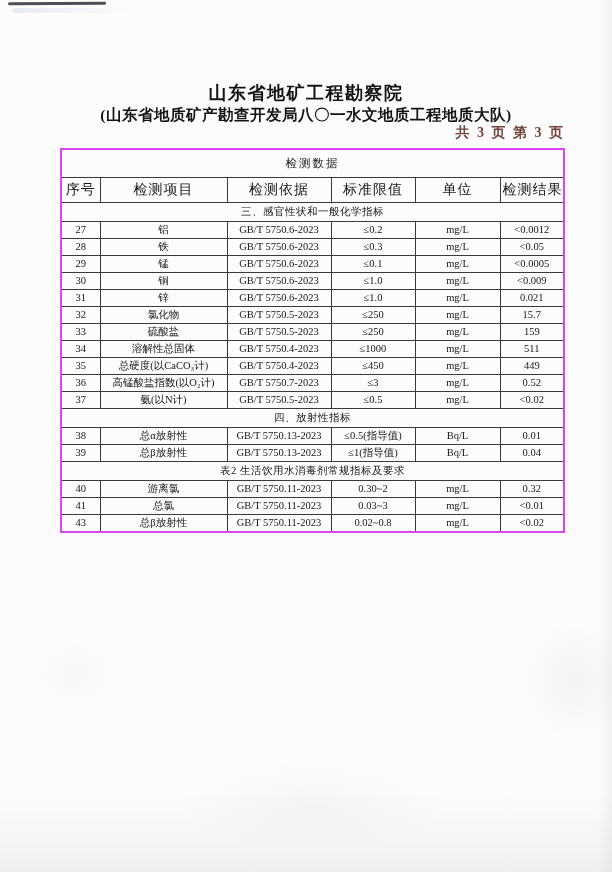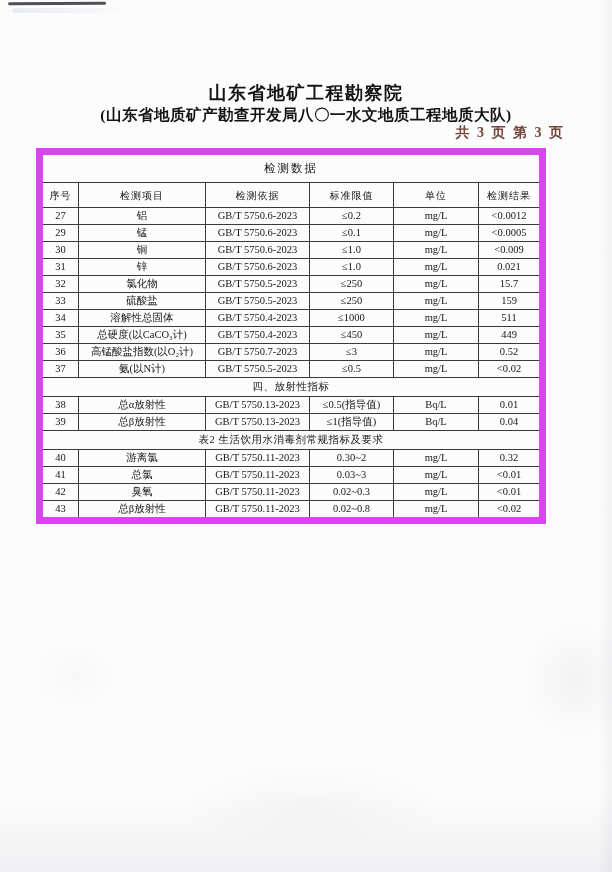--- a/index.html
+++ b/index.html
@@ -45,40 +45,40 @@
   .title-sub{
     margin:2px 0 0 0;font-size:15.5px;font-weight:bold;letter-spacing:.5px;line-height:1.2;
   }
   .page-indicator{
     position:absolute;top:124px;right:47px;
     font-size:14px;letter-spacing:2px;color:#73453a;font-weight:bold;
   }
 
   
   table.report{
-    position:absolute;left:36px;top:148px;width:503px;
+    position:absolute;left:60px;top:148px;width:503px;
     border-collapse:collapse;table-layout:fixed;
-    border:7px solid #d946ef;
+    border:2px solid #d946ef;
     font-size:10.5px;color:#161616;
   }
   table.report col.c-no{width:39px;}
   table.report col.c-item{width:127px;}
   table.report col.c-basis{width:104px;}
   table.report col.c-limit{width:84px;}
   table.report col.c-unit{width:85px;}
   table.report col.c-result{width:64px;}
   table.report th,table.report td{
     border:1px solid #3a3a3a;
     text-align:center;vertical-align:middle;
     padding:0 2px;line-height:1.1;
     overflow:hidden;white-space:nowrap;
     font-weight:normal;
   }
   tr.title-row th{height:27px;font-size:11.5px;letter-spacing:2px;}
-  tr.head-row th{height:24px;font-size:10px;letter-spacing:1px;}
+  tr.head-row th{height:24px;font-size:14px;letter-spacing:1px;}
   tr.section-row td{height:18px;font-size:10.5px;letter-spacing:.5px;}
   tr.data-row td{height:16px;}
 </style>
 </head>
 <body>
 
 <div class="page">
 
   <div class="artifact-topline"></div>
   <div class="artifact-topsmudge"></div>
@@ -106,27 +106,38 @@
       <tr class="head-row" id="head-row">
           <th>序号</th>
           <th>检测项目</th>
           <th>检测依据</th>
           <th>标准限值</th>
           <th>单位</th>
           <th>检测结果</th>
         </tr>
     </thead>
     <tbody id="table-body">
+        <tr class="section-row">
+          <td colspan="6">三、感官性状和一般化学指标</td>
+        </tr>
         <tr class="data-row">
           <td>27</td>
           <td>铝</td>
           <td>GB/T 5750.6-2023</td>
           <td>≤0.2</td>
           <td>mg/L</td>
           <td>&lt;0.0012</td>
+        </tr>
+        <tr class="data-row">
+          <td>28</td>
+          <td>铁</td>
+          <td>GB/T 5750.6-2023</td>
+          <td>≤0.3</td>
+          <td>mg/L</td>
+          <td>&lt;0.05</td>
         </tr>
         <tr class="data-row">
           <td>29</td>
           <td>锰</td>
           <td>GB/T 5750.6-2023</td>
           <td>≤0.1</td>
           <td>mg/L</td>
           <td>&lt;0.0005</td>
         </tr>
         <tr class="data-row">
@@ -225,28 +236,20 @@
         </tr>
         <tr class="data-row">
           <td>41</td>
           <td>总氯</td>
           <td>GB/T 5750.11-2023</td>
           <td>0.03~3</td>
           <td>mg/L</td>
           <td>&lt;0.01</td>
         </tr>
         <tr class="data-row">
-          <td>42</td>
-          <td>臭氧</td>
-          <td>GB/T 5750.11-2023</td>
-          <td>0.02~0.3</td>
-          <td>mg/L</td>
-          <td>&lt;0.01</td>
-        </tr>
-        <tr class="data-row">
           <td>43</td>
           <td>总β放射性</td>
           <td>GB/T 5750.11-2023</td>
           <td>0.02~0.8</td>
           <td>mg/L</td>
           <td>&lt;0.02</td>
         </tr>
       </tbody>
   </table>
 

